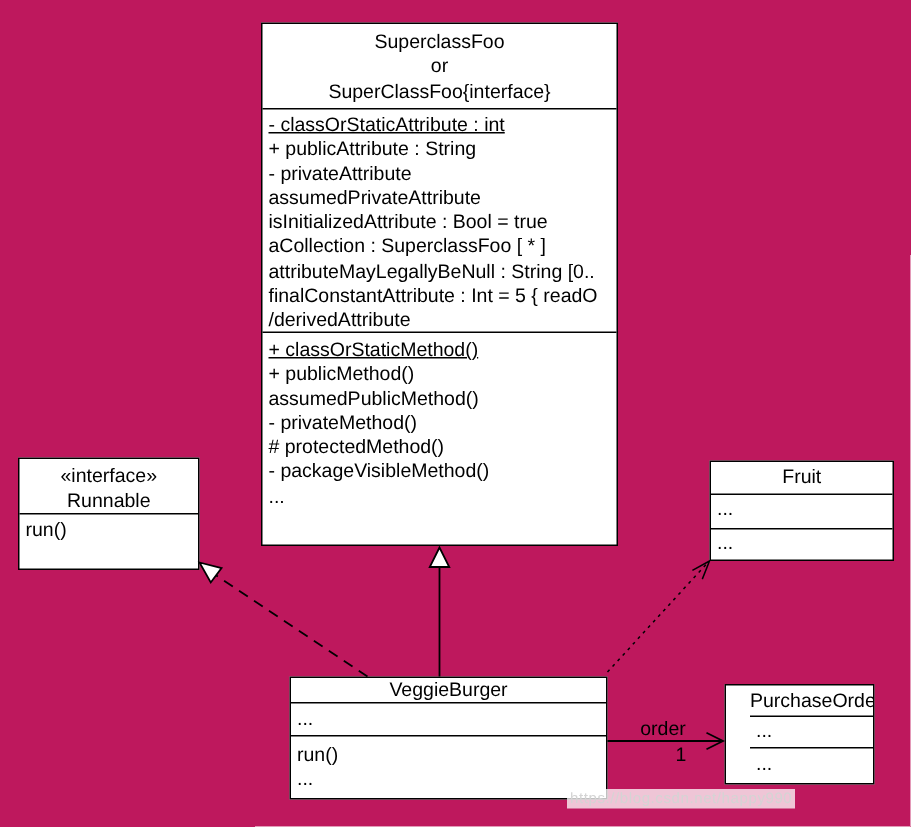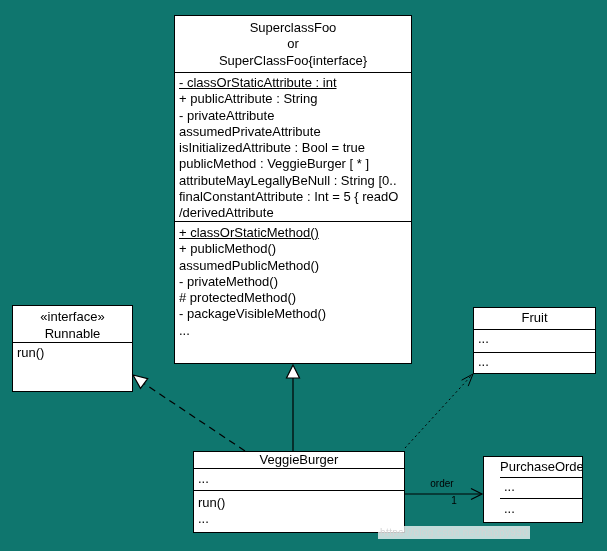--- a/index.html
+++ b/index.html
@@ -4,40 +4,40 @@
 <style>
   * { margin:0; padding:0; box-sizing:border-box; }
   html,body { background:#ffffff; }
   body {
     width:607px; height:551px;
     font-family:"Liberation Sans","DejaVu Sans",sans-serif;
     color:#000;
   }
   .canvas {
     position:relative; width:607px; height:551px;
-    background:#0f766e; overflow:hidden;
+    background:#be185d; overflow:hidden;
   }
   .uml-box {
     position:absolute; border:1px solid #000; background:#fff;
     display:flex; flex-direction:column; font-size:13px; line-height:16.3px;
   }
   .comp { overflow:hidden; white-space:nowrap; }
   .comp + .comp { border-top:1px solid #000; }
   .center { text-align:center; }
   .u { text-decoration:underline; }
   .pad { padding-left:4px; padding-right:2px; }
 
   
   #superclass { left:174px; top:15px; width:238px; height:349px; }
   #superclass .sc-title { height:56px; padding-top:4px; }
   #superclass .sc-attrs { height:149px; padding-top:2px; }
   #superclass .sc-methods { flex:1; padding-top:3px; }
 
   
-  #runnable { left:12px; top:305px; width:121px; height:87px; }
+  #runnable { left:12px; top:305px; width:121px; height:75px; }
   #runnable .rn-title { height:36px; padding-top:2px; line-height:17px; }
   #runnable .rn-methods { flex:1; padding-top:2px; }
 
   
   #fruit { left:473px; top:307px; width:123px; height:67px; }
   #fruit .fr-title { height:21px; line-height:20px; }
   #fruit .fr-attrs { height:23px; padding-top:1px; }
   #fruit .fr-methods { flex:1; padding-top:1px; }
 
   
@@ -47,21 +47,21 @@
   #subclass .sb-methods { flex:1; padding-top:4px; line-height:16px; }
 
   
   #purchase { left:483px; top:456px; width:100px; height:67px;padding-left:16px; }
   #purchase .po-title { height:20px; line-height:19px; }
   #purchase .po-attrs { height:21px; padding-top:1px; }
   #purchase .po-methods { flex:1; padding-top:2px; }
 
   .overlay { position:absolute; left:0; top:0; pointer-events:none; }
 
-  .rel-label { position:absolute; font-size:10px; text-align:center; }
+  .rel-label { position:absolute; font-size:13px; text-align:center; }
   #order-label { left:420px; top:478px; width:44px; }
   #mult-label  { left:448px; top:495px; width:12px; }
 
   #watermark {
     position:absolute; left:378px; top:526px;
     font-size:10px; letter-spacing:0.4px;
     color:#d4d4d4; background:rgba(255,255,255,0.75);
     padding:1px 2px; white-space:nowrap;
   }
 </style>
@@ -75,21 +75,21 @@
       <div>SuperclassFoo</div>
       <div>or</div>
       <div>SuperClassFoo{interface}</div>
     </div>
     <div class="comp sc-attrs">
       <div class="pad u">- classOrStaticAttribute : int</div>
       <div class="pad">+ publicAttribute : String</div>
       <div class="pad">- privateAttribute</div>
       <div class="pad">assumedPrivateAttribute</div>
       <div class="pad">isInitializedAttribute : Bool = true</div>
-      <div class="pad">publicMethod : VeggieBurger [ * ]</div>
+      <div class="pad">aCollection : SuperclassFoo [ * ]</div>
       <div class="pad">attributeMayLegallyBeNull : String [0..</div>
       <div class="pad">finalConstantAttribute : Int = 5 { readO</div>
       <div class="pad">/derivedAttribute</div>
     </div>
     <div class="comp sc-methods">
       <div class="pad u">+ classOrStaticMethod()</div>
       <div class="pad">+ publicMethod()</div>
       <div class="pad">assumedPublicMethod()</div>
       <div class="pad">- privateMethod()</div>
       <div class="pad"># protectedMethod()</div>

